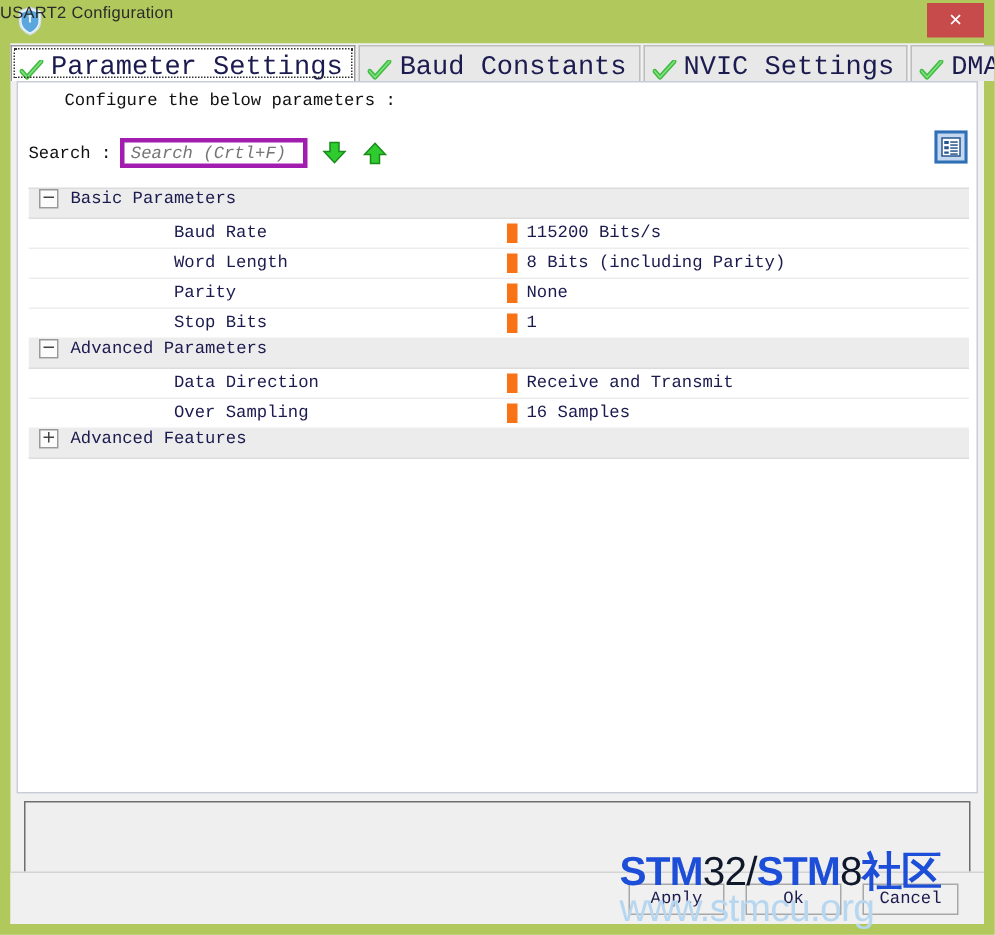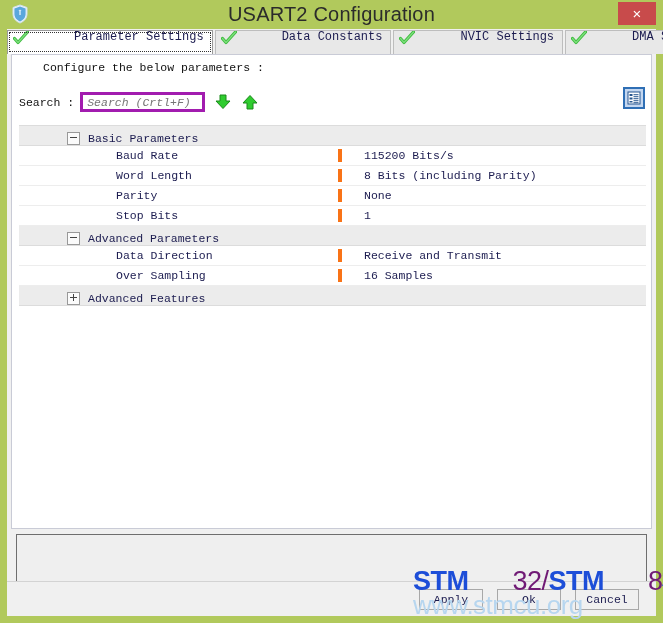--- a/index.html
+++ b/index.html
@@ -30,23 +30,22 @@
   .app-icon {
     width: 20px; height: 20px;
     margin-left: 10px;
     flex: 0 0 auto;
     position: relative;
   }
   .title-text {
     position: absolute;
     left: 0; right: 0;
     top: 3px;
-    text-align: center;
     font-family: "Liberation Sans", sans-serif;
-    font-size: 20px;
+    font-size: 11px;
     color: #2b2b2b;
     letter-spacing: 0.2px;
   }
   .close-btn {
     position: absolute;
     right: 7px; top: 2px;
     width: 38px; height: 23px;
     background: #c84b4b;
     border: none;
     display: flex;
@@ -79,33 +78,32 @@
     width: 649px;
     height: 25px;
     background: #f0f0f0;
     display: flex;
     align-items: flex-end;
     box-sizing: border-box;
   }
   .tab {
     height: 24px;
     display: flex;
-    align-items: flex-start;
+    align-items: flex-end;
     padding: 0 8px 0 5px;
     margin-right: 2px;
     background: #e8e8e8;
     border: 1px solid #bdbdbd;
     border-bottom: none;
     box-sizing: border-box;
     font-family: "Liberation Mono", "DejaVu Sans Mono", monospace;
-    font-size: 12px;
+    font-size: 18px;
     color: #1b1b4f;
     cursor: pointer;
     white-space: nowrap;
-    gap: 40px;
   }
   .tab.active {
     background: #ffffff;
     border-color: #9a9a9a;
     outline: 1px dotted #333;
     outline-offset: -3px;
   }
   .tab .chk {
     display: inline-block;
     width: 16px; height: 14px;
@@ -190,24 +188,23 @@
     bottom: 8px;
     border-top: 1px solid #dcdcdc;
     box-sizing: border-box;
     overflow: hidden;
   }
   .grp-row {
     height: 20px;
     background: #ececec;
     border-bottom: 1px solid #dcdcdc;
     display: flex;
-    align-items: flex-end;
-    box-sizing: border-box;
-    cursor: pointer;
-    padding-left: 41px;
+    align-items: flex-start;
+    box-sizing: border-box;
+    cursor: pointer;
   }
   .expander {
     width: 11px; height: 11px;
     border: 1px solid #999;
     background: #fbfbfb;
     margin-left: 7px;
     margin-right: 8px;
     position: relative;
     flex: 0 0 auto;
   }
@@ -244,22 +241,22 @@
     padding-left: 97px;
     box-sizing: border-box;
     font-family: "Liberation Mono", "DejaVu Sans Mono", monospace;
     font-size: 11.5px;
     color: #1b1b4f;
     white-space: nowrap;
     overflow: hidden;
   }
   .param-value {
     flex: 1;
-    padding-left: 22px;
-    border-left: 4px solid #f97316;
+    padding-left: 6px;
+    border-left: 7px solid #f97316;
     box-sizing: border-box;
     font-family: "Liberation Mono", "DejaVu Sans Mono", monospace;
     font-size: 11.5px;
     color: #1b1b4f;
     white-space: nowrap;
     overflow: hidden;
   }
 
   
   .lower-panel {
@@ -325,21 +322,21 @@
   .wm-line2 {
     position: absolute;
     left: 0; top: 27px;
     font-family: "Liberation Sans", sans-serif;
     font-size: 26px;
     letter-spacing: -0.5px;
     color: #b7d6ef;
     white-space: nowrap;
   }
   .wm-a { color: #1d4ed8; }
-  .wm-b { color: #701a75; font-weight: normal; margin-left: 44px; }
+  .wm-b { color: #0f172a; font-weight: normal; }
 </style>
 </head>
 <body>
 
 <div id="app">
 
   <div class="titlebar">
     <span class="app-icon">
       <svg width="20" height="20" viewBox="0 0 20 20">
         <path d="M10 1 L17 3.5 V10 C17 14.5 13.8 17.5 10 19 C6.2 17.5 3 14.5 3 10 V3.5 Z" fill="#eef4fb" stroke="#cfe0ef" stroke-width="1"></path>
@@ -361,21 +358,21 @@
               <path d="M1.5 7.5 L5 11.5 L14.5 1" fill="none" stroke="#3fbb3f" stroke-width="3.2" stroke-linecap="round" stroke-linejoin="round"></path>
               <path d="M1.5 7.5 L5 11.5 L14.5 1" fill="none" stroke="#7ee07e" stroke-width="1.2" stroke-linecap="round" stroke-linejoin="round"></path>
             </svg></span>
           <span class="tab-label">Parameter Settings</span>
         </div>
         <div class="tab">
           <span class="chk"><svg width="16" height="14" viewBox="0 0 16 14">
               <path d="M1.5 7.5 L5 11.5 L14.5 1" fill="none" stroke="#3fbb3f" stroke-width="3.2" stroke-linecap="round" stroke-linejoin="round"></path>
               <path d="M1.5 7.5 L5 11.5 L14.5 1" fill="none" stroke="#7ee07e" stroke-width="1.2" stroke-linecap="round" stroke-linejoin="round"></path>
             </svg></span>
-          <span class="tab-label">Data Constants</span>
+          <span class="tab-label">Baud Constants</span>
         </div>
         <div class="tab">
           <span class="chk"><svg width="16" height="14" viewBox="0 0 16 14">
               <path d="M1.5 7.5 L5 11.5 L14.5 1" fill="none" stroke="#3fbb3f" stroke-width="3.2" stroke-linecap="round" stroke-linejoin="round"></path>
               <path d="M1.5 7.5 L5 11.5 L14.5 1" fill="none" stroke="#7ee07e" stroke-width="1.2" stroke-linecap="round" stroke-linejoin="round"></path>
             </svg></span>
           <span class="tab-label">NVIC Settings</span>
         </div>
         <div class="tab">
           <span class="chk"><svg width="16" height="14" viewBox="0 0 16 14">

